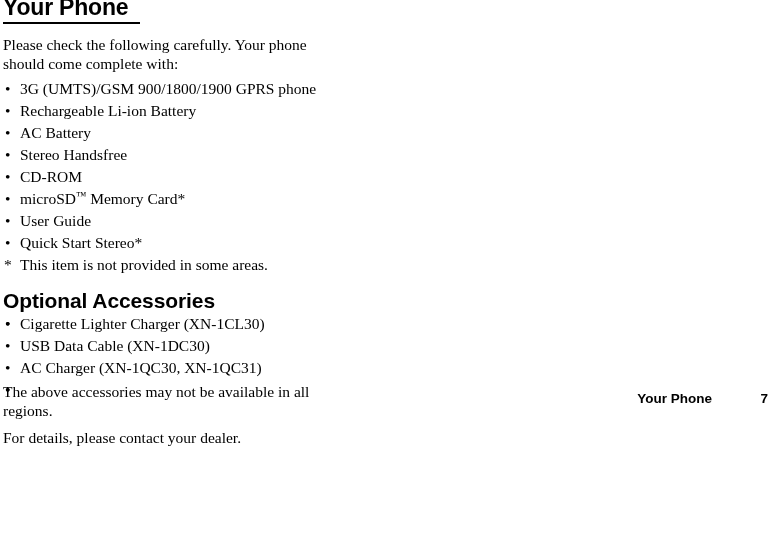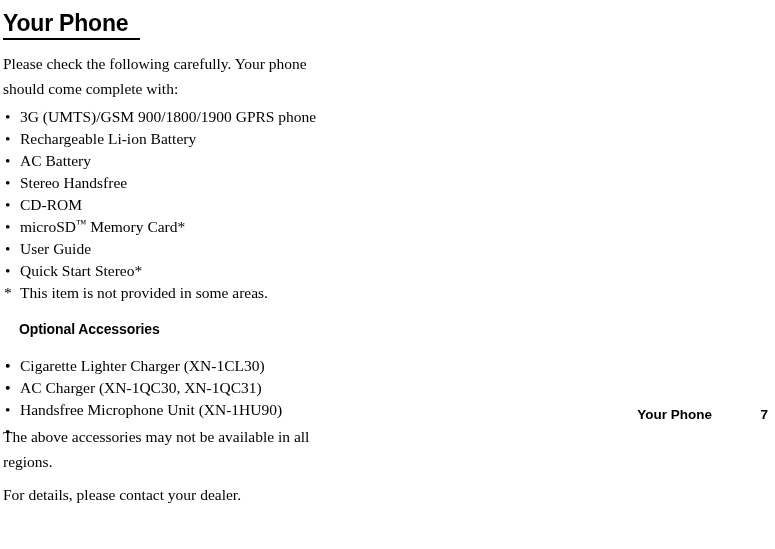--- a/index.html
+++ b/index.html
@@ -14,21 +14,21 @@
     position: relative;
     overflow: hidden;
     font-family: "Liberation Serif", "DejaVu Serif", serif;
     color: #000000;
     -webkit-font-smoothing: antialiased;
   }
 
   .page {
     position: absolute;
     left: 0;
-    top: 16px;
+    top: 0;
     width: 775px;
     height: 413px;
   }
 
   .column {
     position: absolute;
     left: 3px;
     top: 0;
     width: 345px;
   }
@@ -45,21 +45,21 @@
     position: relative;
     top: -4px;
     width: 137px;
     border-bottom: 2px solid #000000;
     white-space: nowrap;
   }
 
   
   .para {
     font-size: 15.5px;
-    line-height: 25px;
+    line-height: 19px;
     margin: 0;
     padding: 0;
   }
   .para-intro {
     margin-top: 7px;
     width: 338px;
   }
   .para-tail {
     margin-top: 3px;
     width: 338px;
@@ -110,24 +110,24 @@
     left: 1px;
     top: 0;
     font-size: 15.5px;
     line-height: 22px;
   }
 
   
   .section-title {
     font-family: "Liberation Sans", "DejaVu Sans", sans-serif;
     font-weight: bold;
-    font-size: 14px;
+    font-size: 21px;
     line-height: 20px;
     letter-spacing: -0.1px;
-    margin: 16px;
+    margin: 0;
     padding: 0;
     margin-top: 15px;
     white-space: nowrap;
   }
 
   
   .footer {
     position: absolute;
     left: 0;
     right: 0;
@@ -213,28 +213,28 @@
     <ul class="bullet-list second-list">
       <li class="bullet-item">
         <span class="bullet-dot">•</span>
       </li>
       <li class="bullet-item">
         <span class="bullet-dot">•</span>
         <span>Cigarette Lighter Charger (XN-1CL30)</span>
       </li>
       <li class="bullet-item">
         <span class="bullet-dot">•</span>
+        <span>USB Data Cable (XN-1DC30)</span>
       </li>
       <li class="bullet-item">
         <span class="bullet-dot">•</span>
         <span>AC Charger (XN-1QC30, XN-1QC31)</span>
       </li>
       <li class="bullet-item">
         <span class="bullet-dot">•</span>
-        <span>Handsfree Microphone Unit (XN-1HU90)</span>
       </li>
       <li class="bullet-item">
         <span class="bullet-dot">•</span>
       </li>
     </ul>
 
     <p class="para para-tail">The above accessories may not be available in all regions.</p>
 
     <p class="para para-tail-last">For details, please contact your dealer.</p>
 

